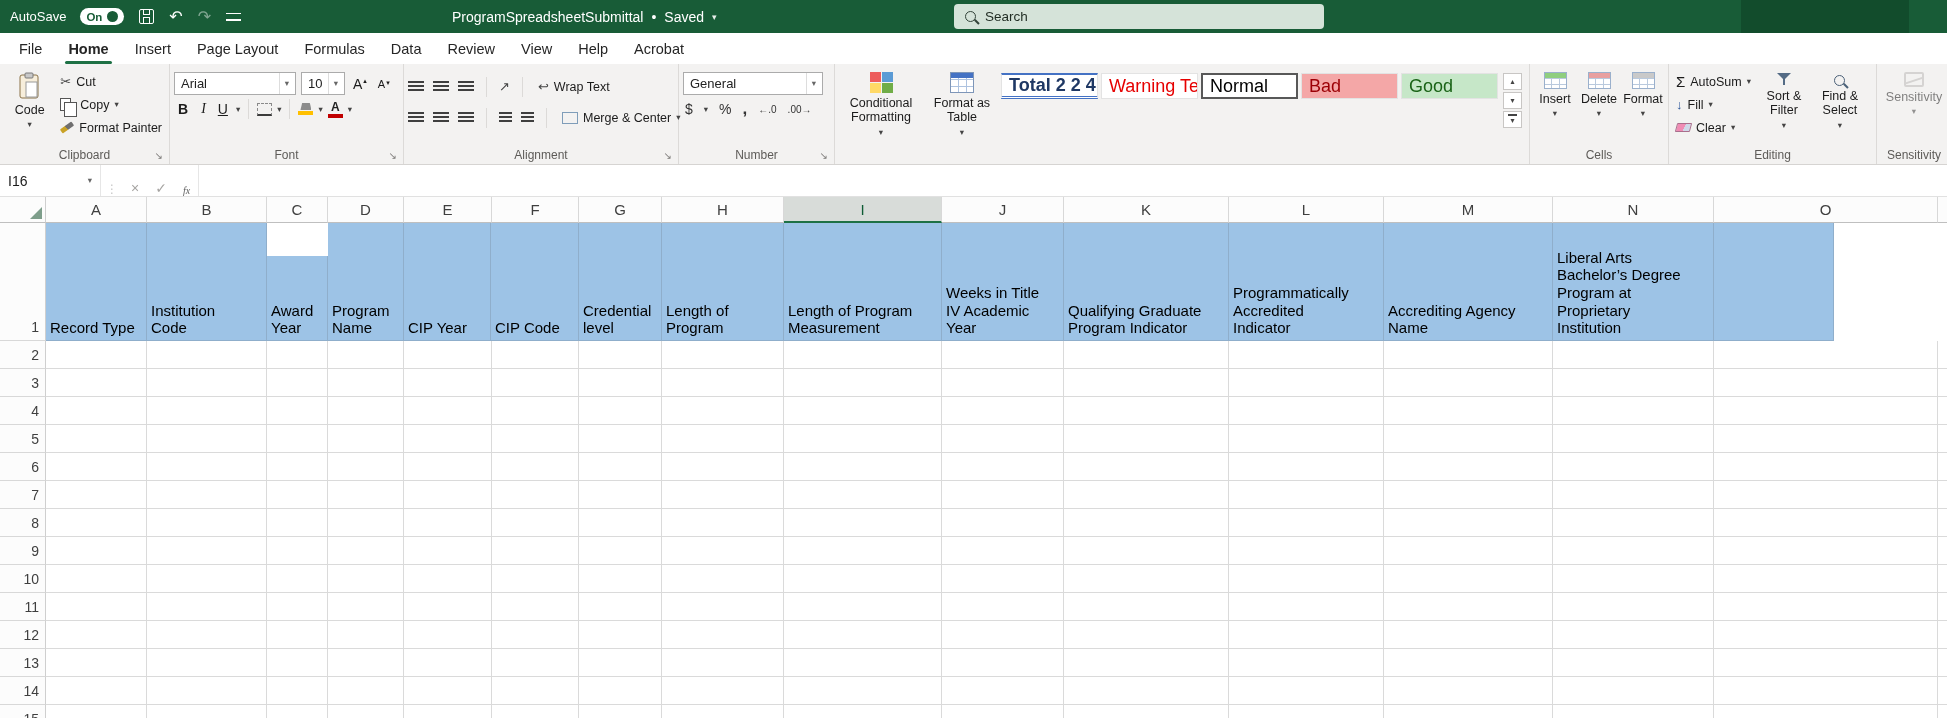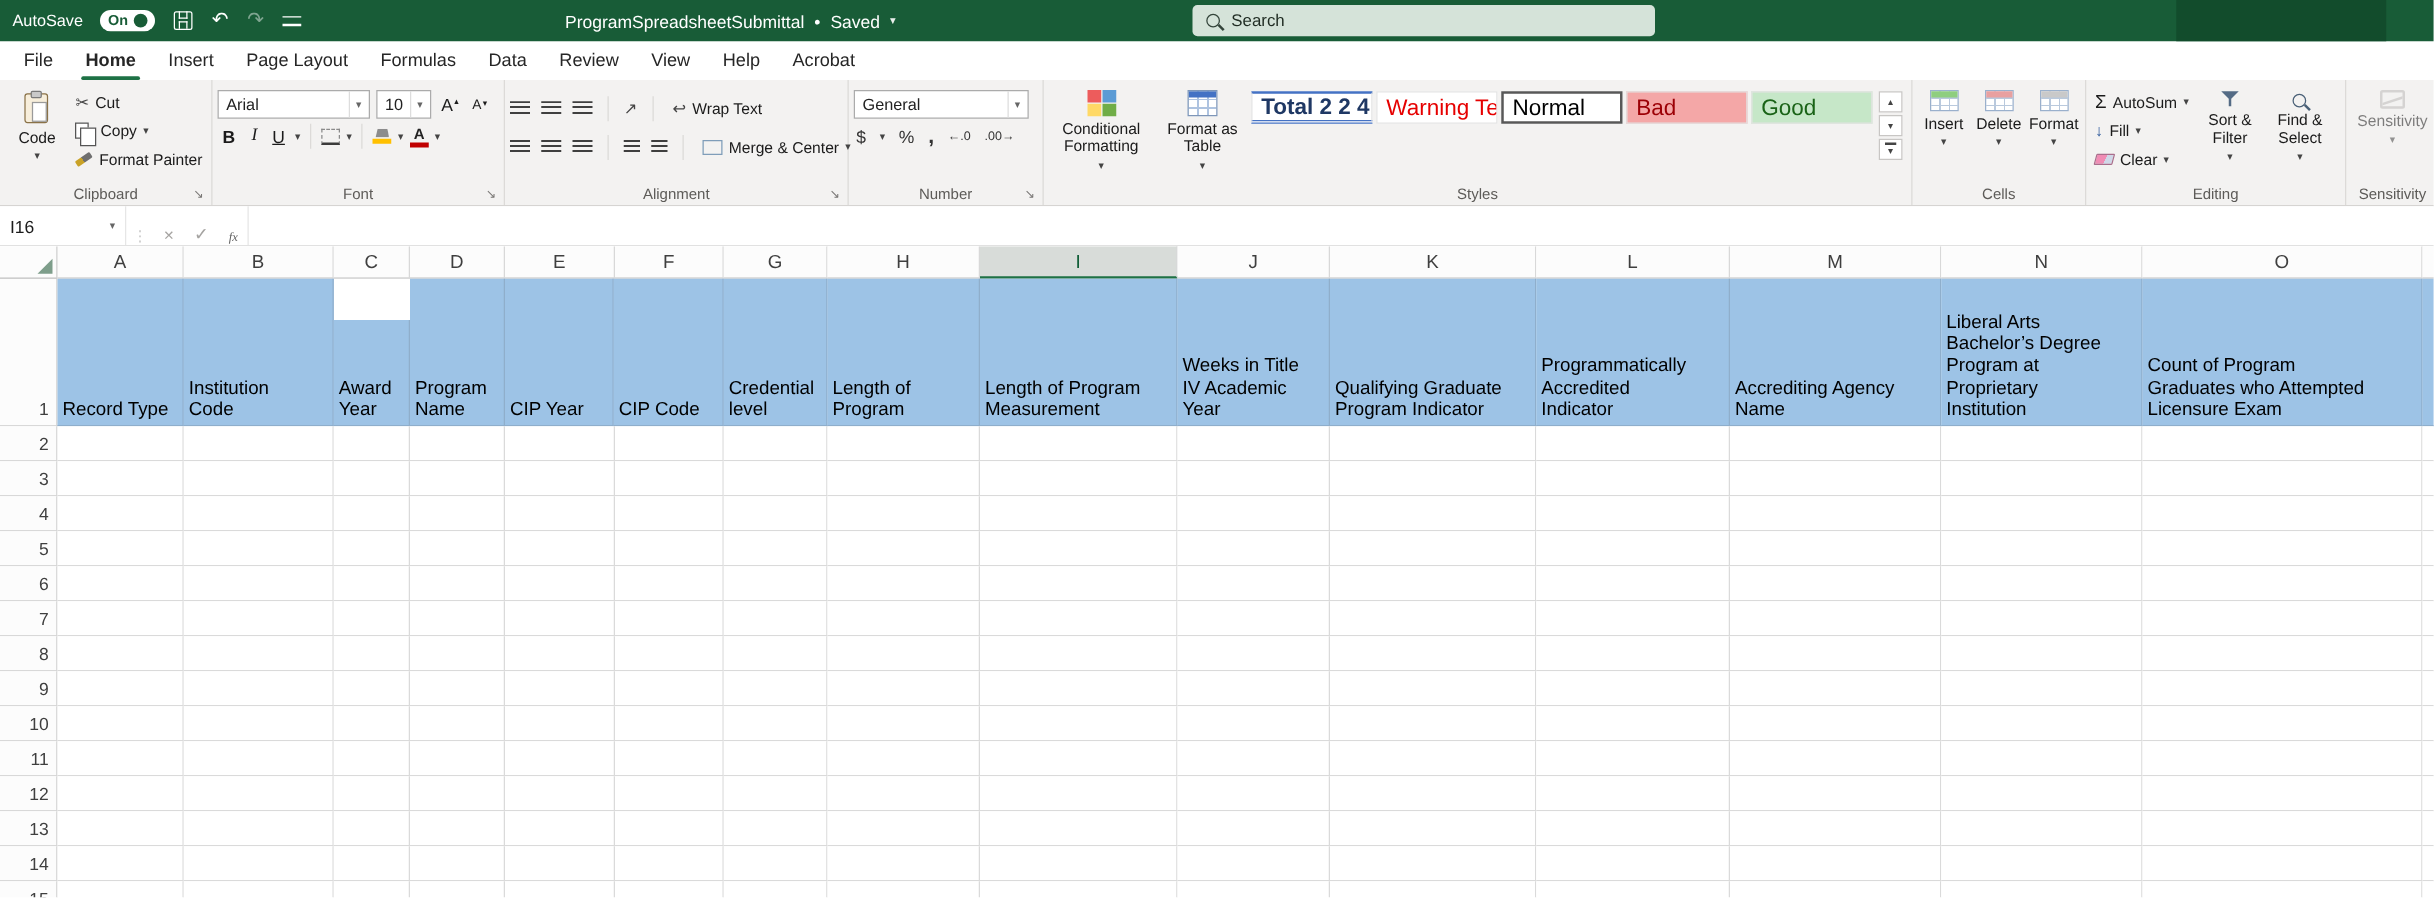--- a/index.html
+++ b/index.html
@@ -336,23 +336,20 @@
               <div class="gitem" style="background: rgb(198, 231, 200); color: rgb(26, 99, 23);">Good</div>
             </div>
         </div>
         <div class="g-scroll">
           <div class="g-btn">▴</div>
           <div class="g-btn">▾</div>
           <div class="g-btn more">
               <span>▾</span>
             </div>
         </div>
-      </div>
-      <div class="rlabel">
-        <span>Styles</span>
       </div>
     </div>
 
     <div class="rgroup" style="width:139px">
       <div class="rbody" style="justify-content:center">
         <div class="btn-lg" style="width:43px">
           <span class="ico-cells ins"></span>
           <span>Insert</span>
           <span class="caret">▾</span>
         </div>
@@ -484,23 +481,20 @@
           <div class="cell hdr-cell" style="width: 155px;">Programmatically
 Accredited
 Indicator</div>
           <div class="cell hdr-cell" style="width: 169px;">Accrediting Agency
 Name</div>
           <div class="cell hdr-cell" style="width: 161px;">Liberal Arts
 Bachelor’s Degree
 Program at
 Proprietary
 Institution</div>
-          <div class="cell hdr-cell" style="width: 224px;">Count of Program
-Graduates who Attempted
-Licensure Exam</div>
           <div class="cell hdr-cell" style="width: 120px;"></div>
         </div>
         <div class="grid-row">
           <div class="row-hdr">2</div>
           <div class="cell" style="width: 101px;"></div>
           <div class="cell" style="width: 120px;"></div>
           <div class="cell" style="width: 61px;"></div>
           <div class="cell" style="width: 76px;"></div>
           <div class="cell" style="width: 88px;"></div>
           <div class="cell" style="width: 87px;"></div>

